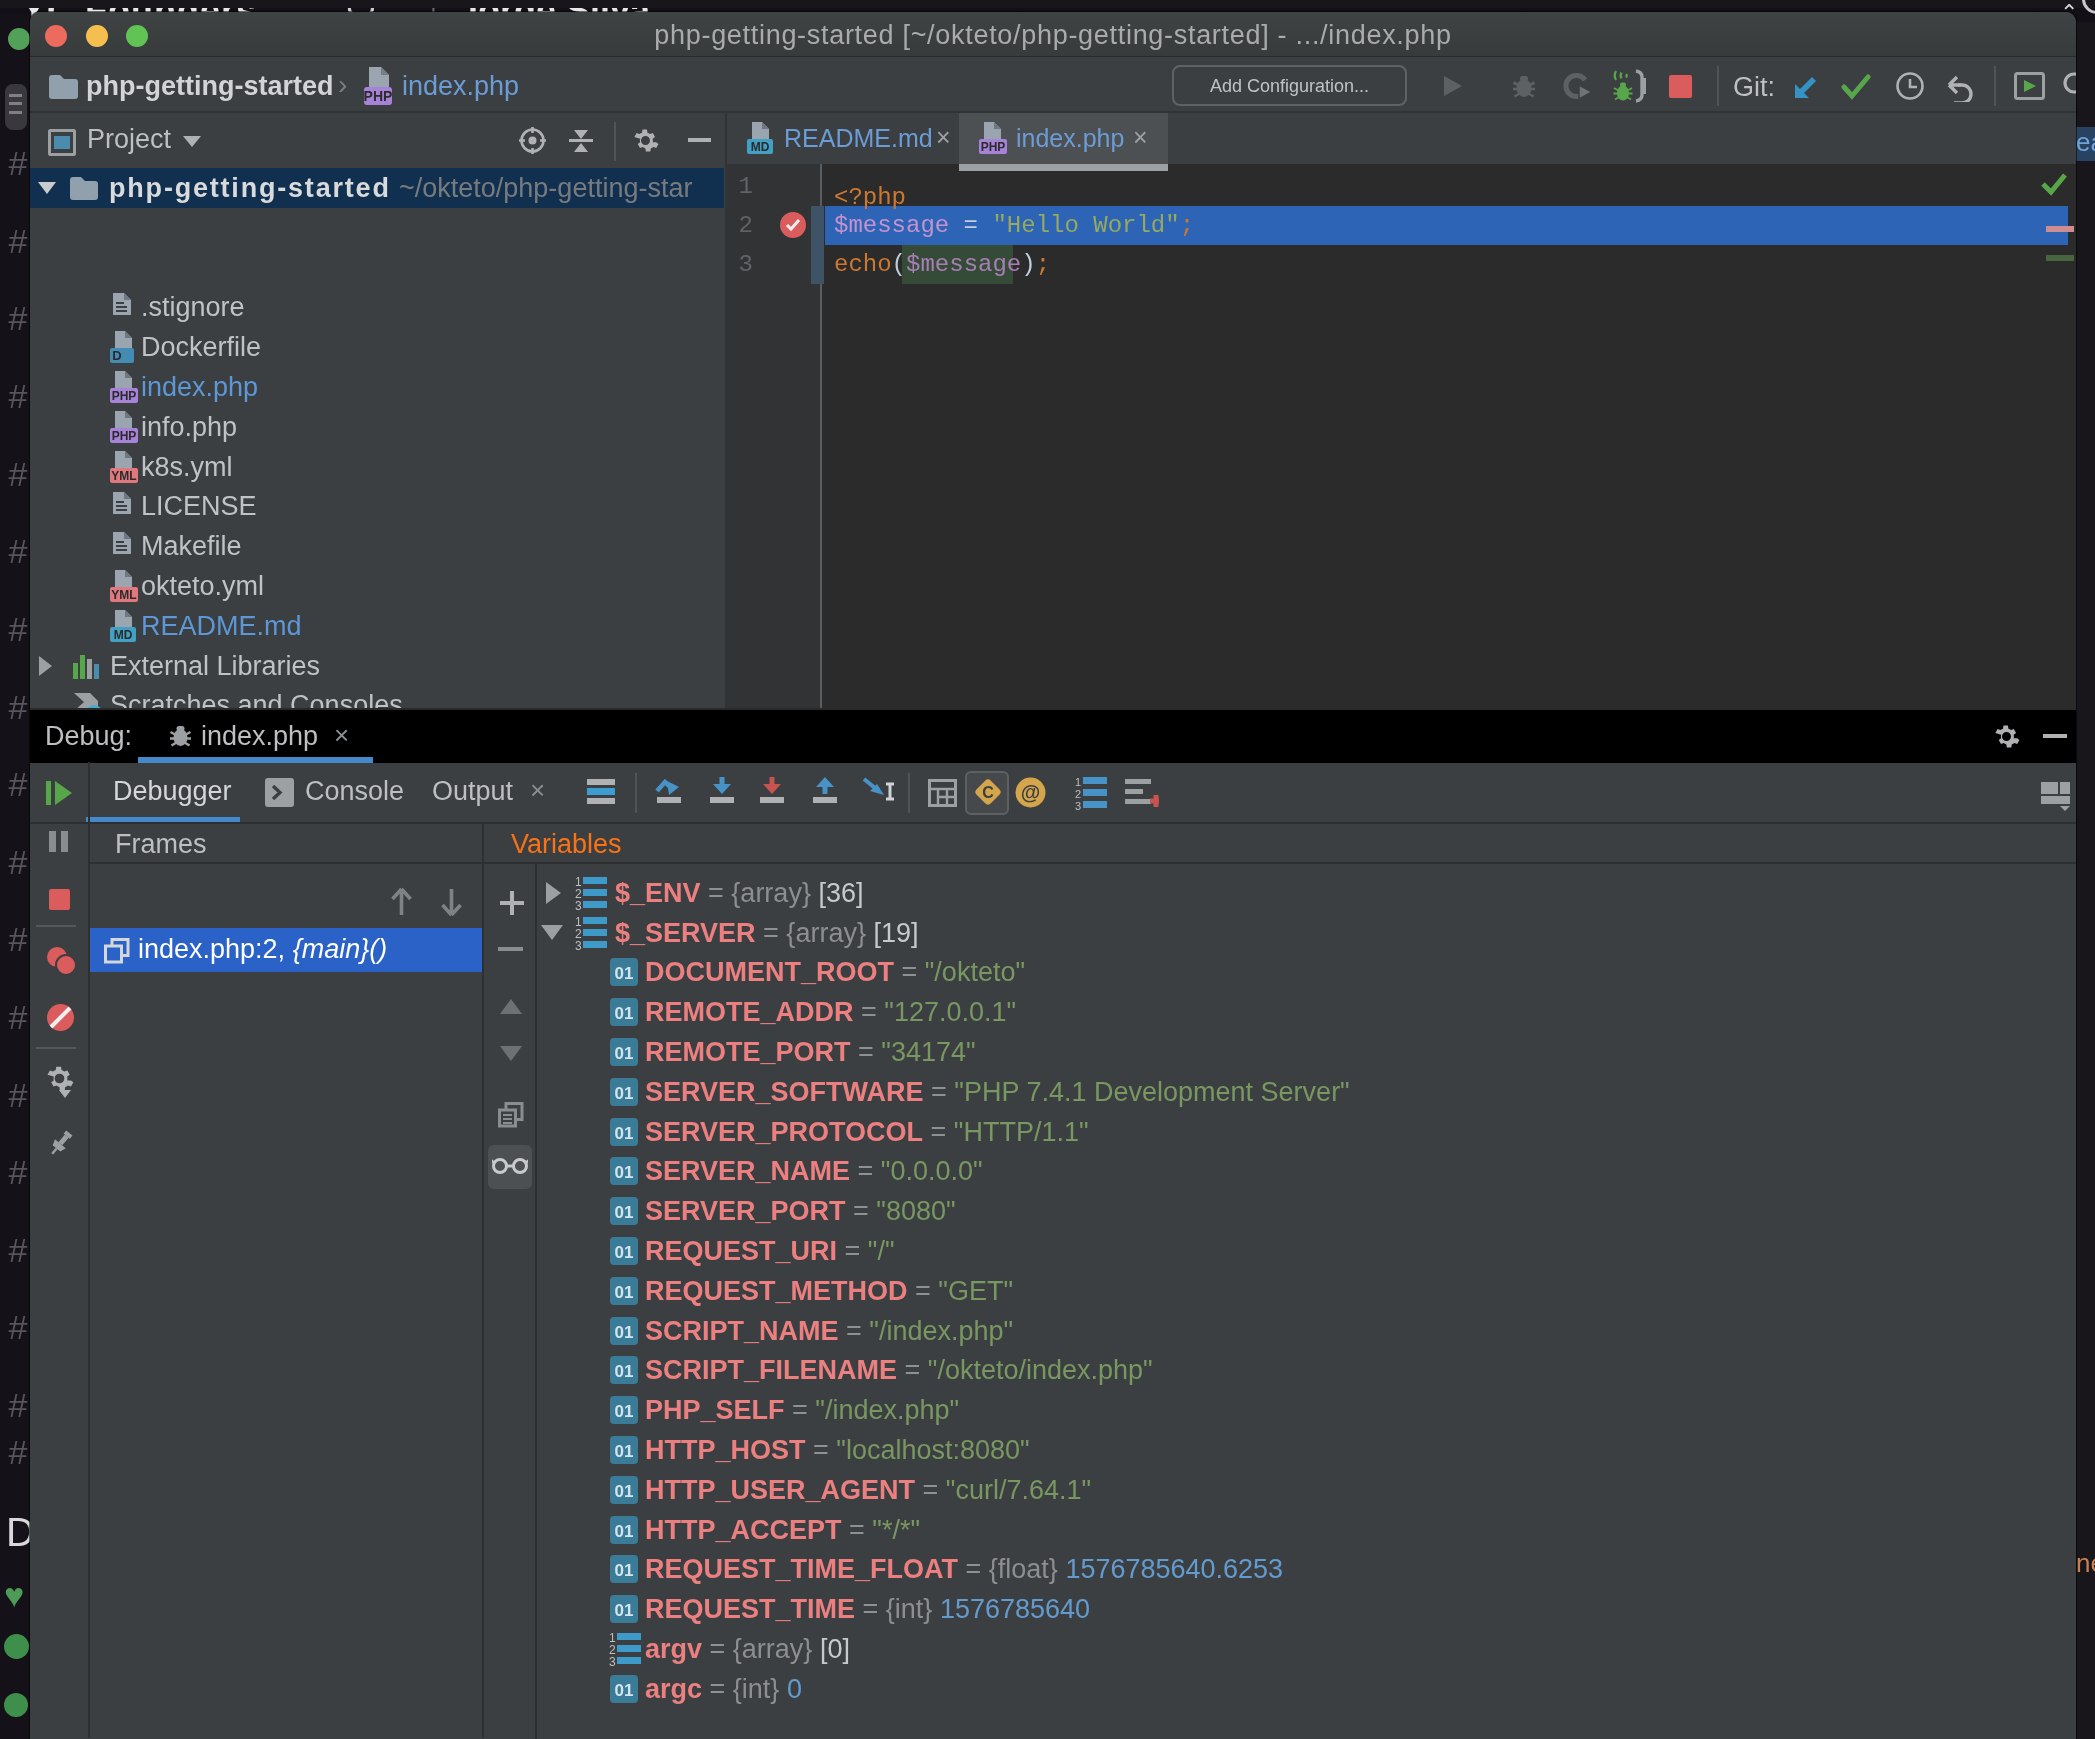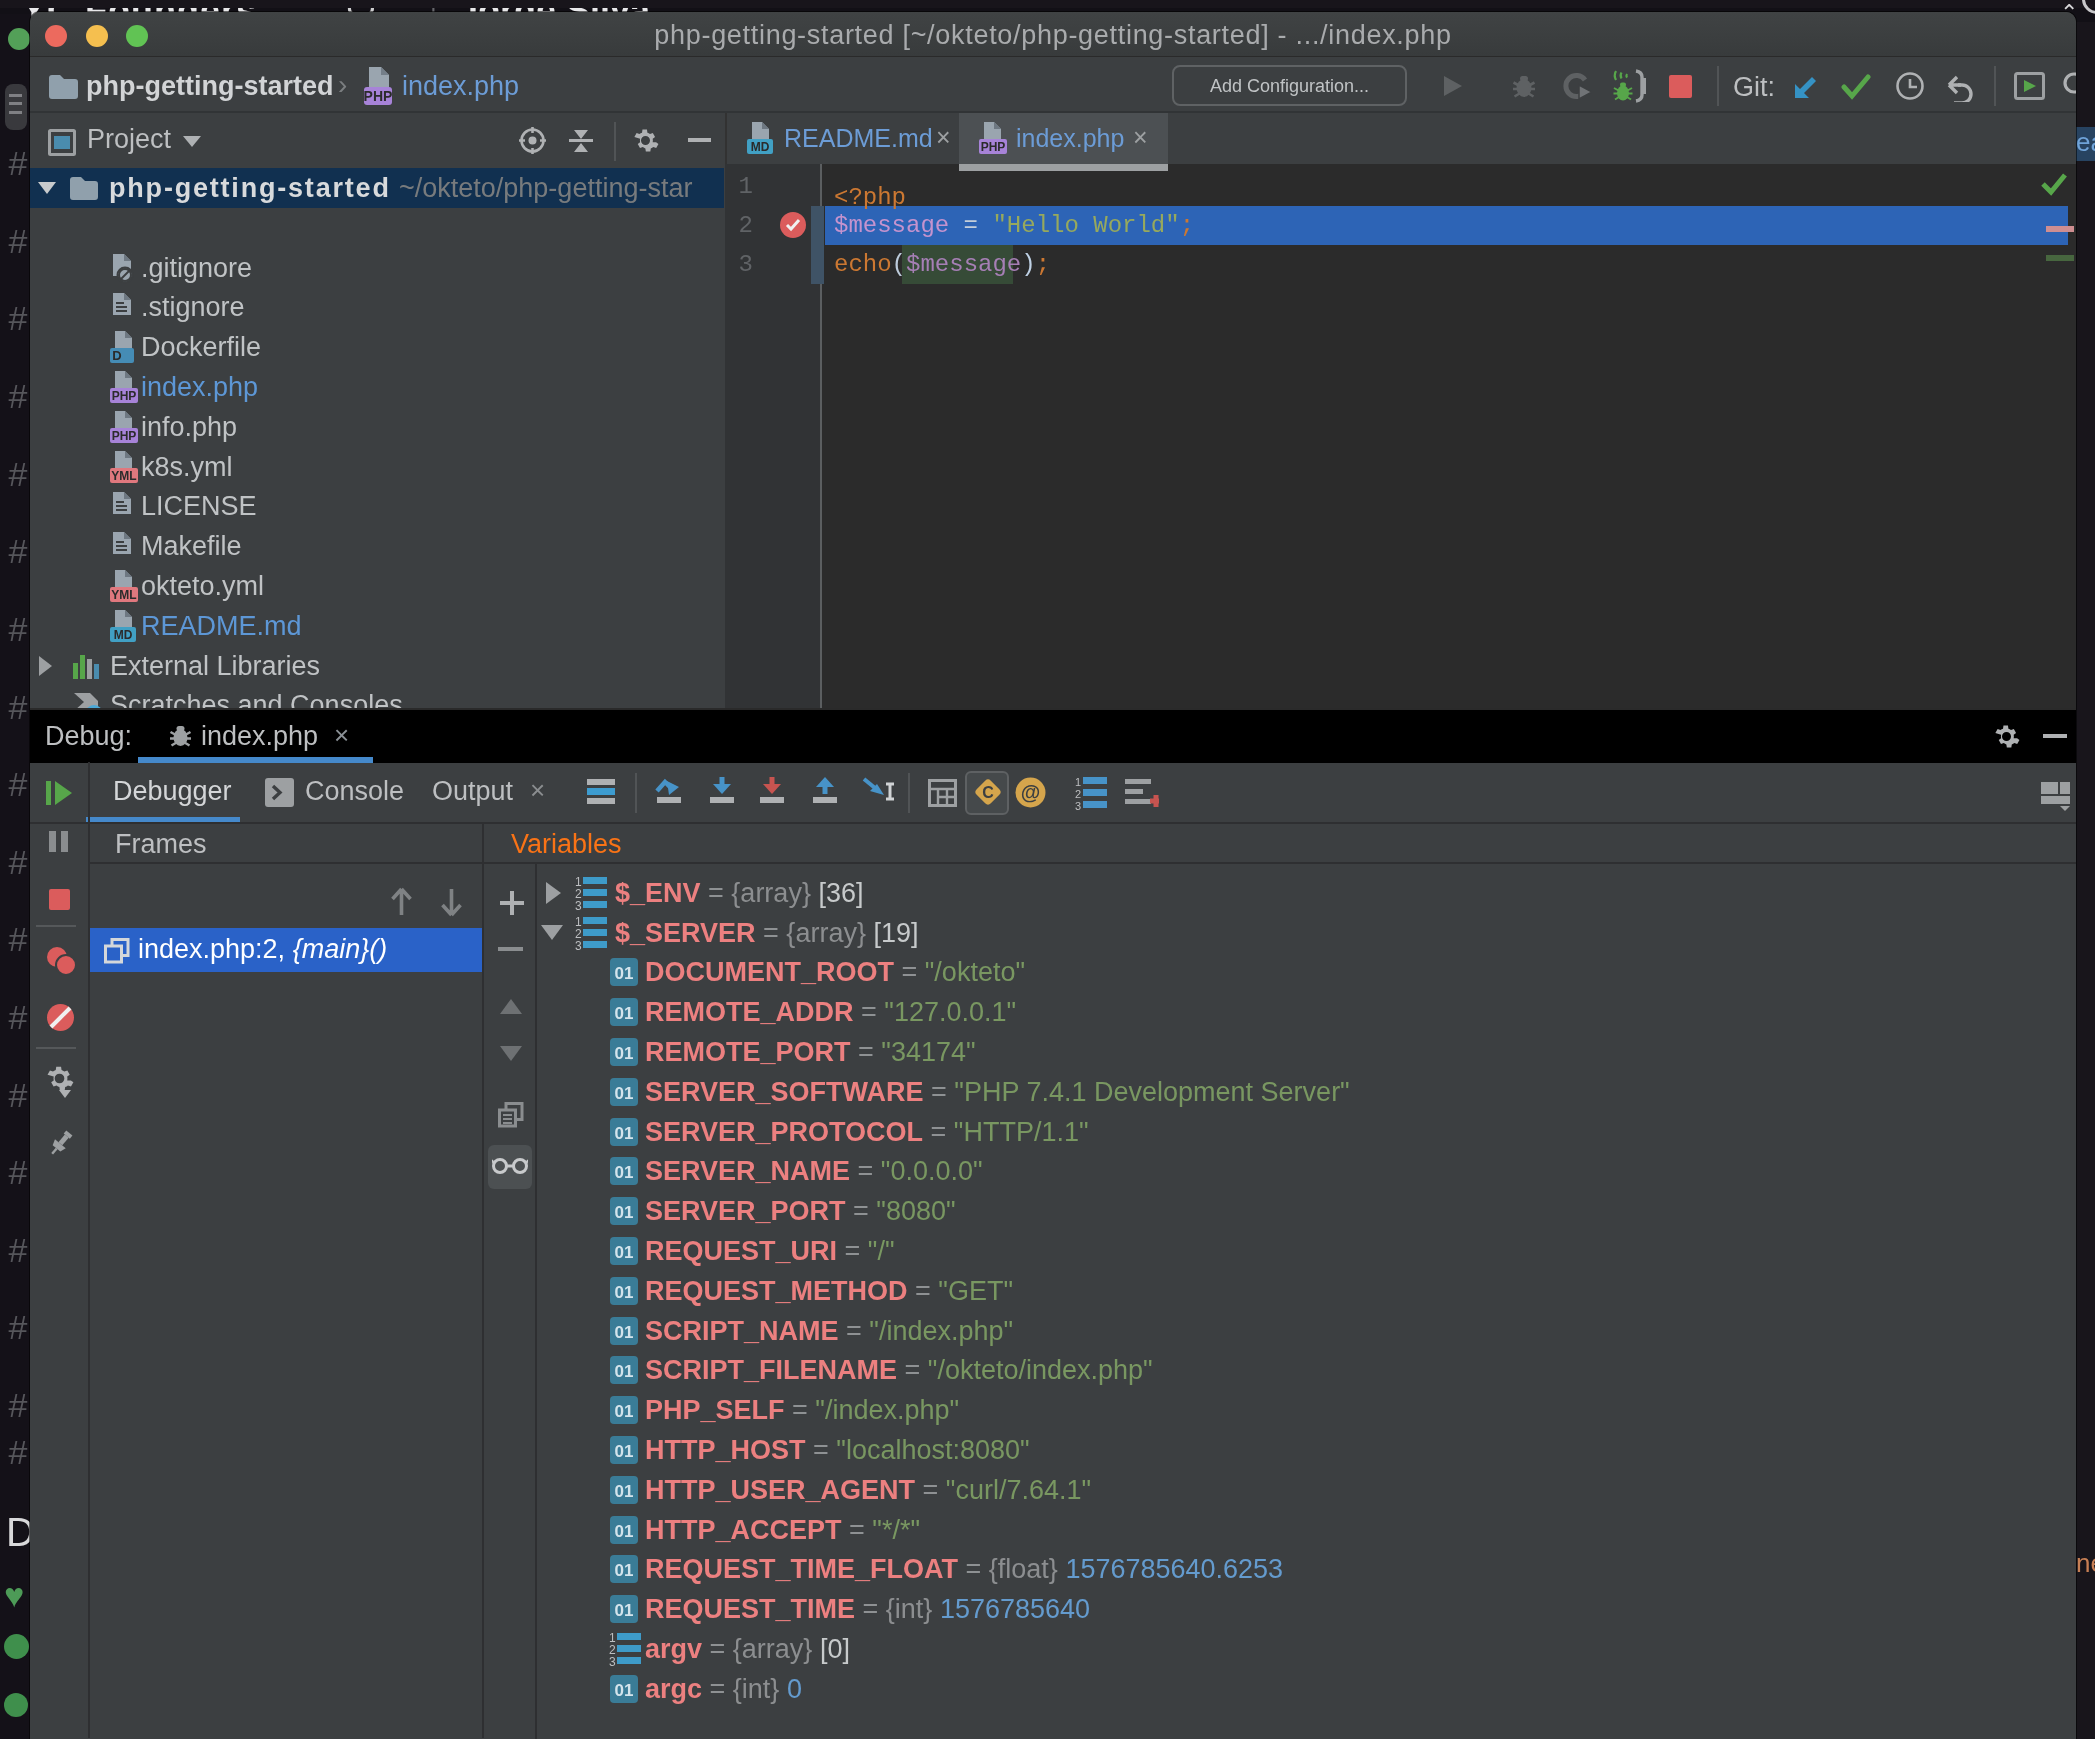--- a/index.html
+++ b/index.html
@@ -237,32 +237,20 @@
           <div class="ic" style="left:39px;top:8px;">
               <svg width="29" height="25" viewBox="0 0 29 25">
                 <path d="M1 4 q0-3 3-3 h8 l4 4 h10 q3 0 3 3 v13 q0 3-3 3 h-22 q-3 0-3-3 z" fill="#90A0AC"></path>
               </svg>
             </div>
           <span class="abs" style="left:79px;font-weight:bold;color:#D8DADC;letter-spacing:1.8px;">php-getting-started</span>
           <span class="abs" style="left:369px;color:#787B7D;">~/okteto/php-getting-star</span>
         </div>
 
 
-        <div class="trow" style="top:80px;">
-          <div class="ic" style="left:79px;top:5px;">
-              <svg width="26" height="31" viewBox="0 0 26 31">
-                <path d="M4 1 h11 l7 7 v15 h-18 z" fill="#9AA5AF"></path>
-                <path d="M15 1 l7 7 h-7 z" fill="#6E7882"></path>
-                <circle cx="16" cy="22" r="7.5" fill="#9AA5AF" stroke="#3C3F41" stroke-width="2"></circle>
-                <circle cx="16" cy="22" r="6" fill="none" stroke="#3C3F41" stroke-width="2"></circle>
-                <path d="M11.5 26.5 l9-9" stroke="#3C3F41" stroke-width="2"></path>
-              </svg>
-            </div>
-          <span class="abs" style="left:111px;">.gitignore</span>
-        </div>
 
         <div class="trow" style="top:119px;">
           <div class="ic" style="left:79px;top:5px;">
               <svg width="26" height="31" viewBox="0 0 26 31">
                 <path d="M4 1 h11 l7 7 v15 h-18 z" fill="#9AA5AF"></path>
                 <path d="M15 1 l7 7 h-7 z" fill="#6E7882"></path>
                 <path d="M7 11 h8 M7 15 h11 M7 19 h11" stroke="#3C3F41" stroke-width="2"></path>
               </svg>
             </div>
           <span class="abs" style="left:111px;">.stignore</span>

